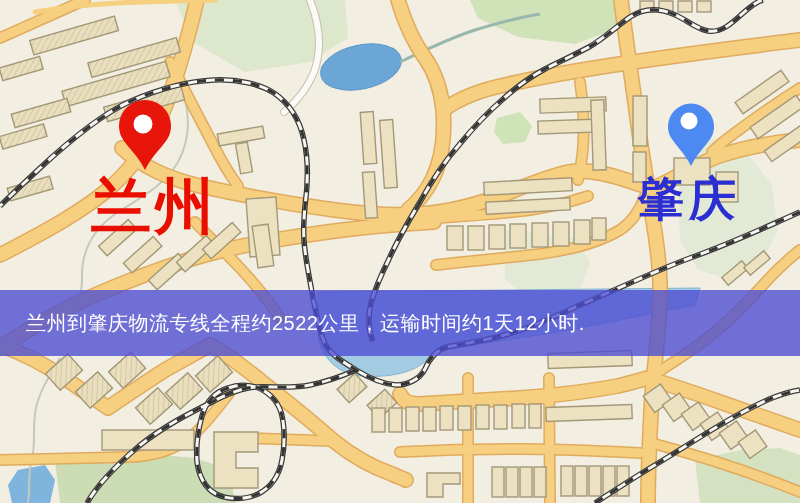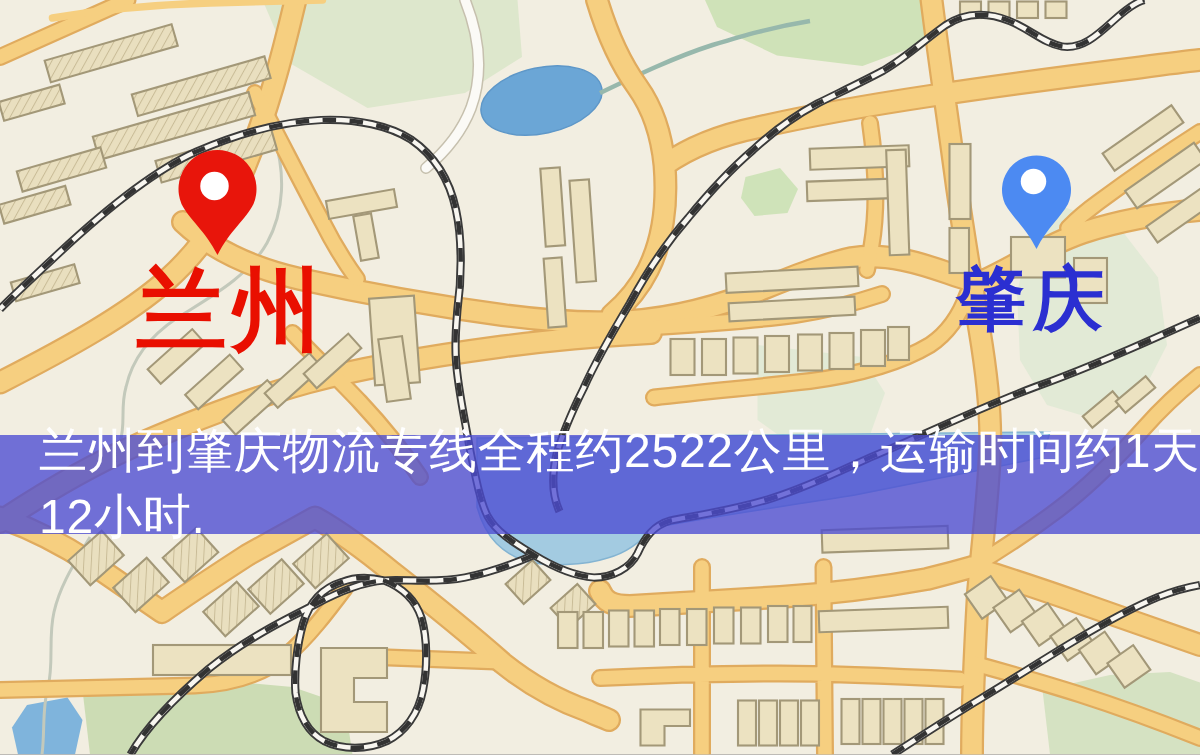--- a/index.html
+++ b/index.html
@@ -12,21 +12,21 @@
     position:absolute;font-weight:bold;line-height:1;white-space:nowrap;
     font-family:"Liberation Sans", sans-serif;
   }
   .city-label.origin{left:91px;top:177px;font-size:60px;letter-spacing:3px;}
   .city-label.dest{left:637px;top:175px;font-size:47px;letter-spacing:5px;}
   .banner{
     position:absolute;left:0;top:290px;width:800px;height:66px;
     display:flex;align-items:center;
   }
   .banner-text{
-    padding-left:26px;font-size:32px;letter-spacing:0.5px;
+    padding-left:26px;font-size:20px;letter-spacing:0.5px;
     font-family:"Liberation Sans", sans-serif;
   }
 </style>
 </head>
 <body>
 
 <div class="stage">
 
   <svg class="mapbg" viewBox="0 0 800 503">
     <defs>

